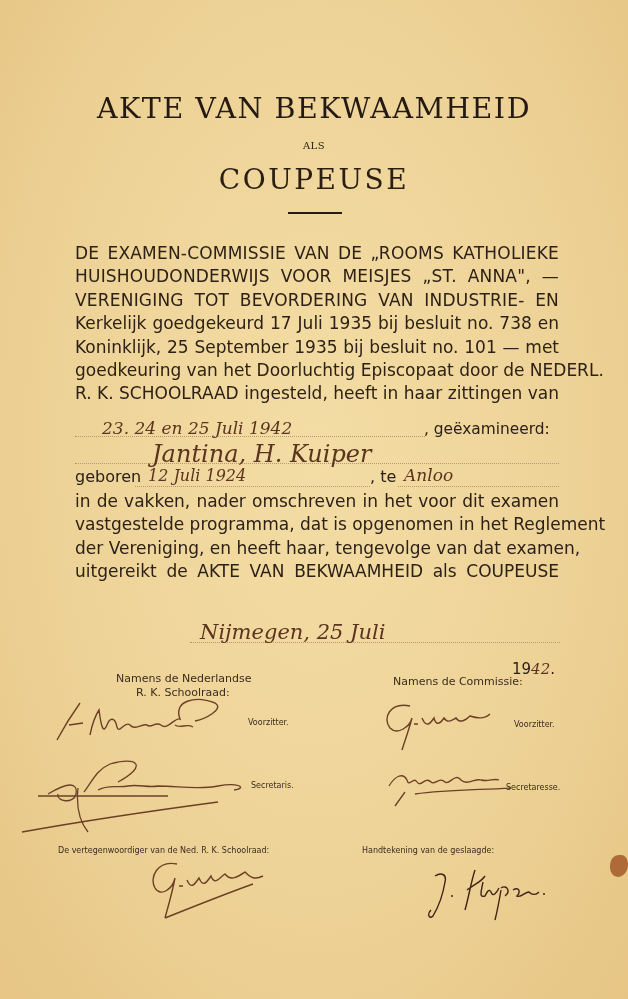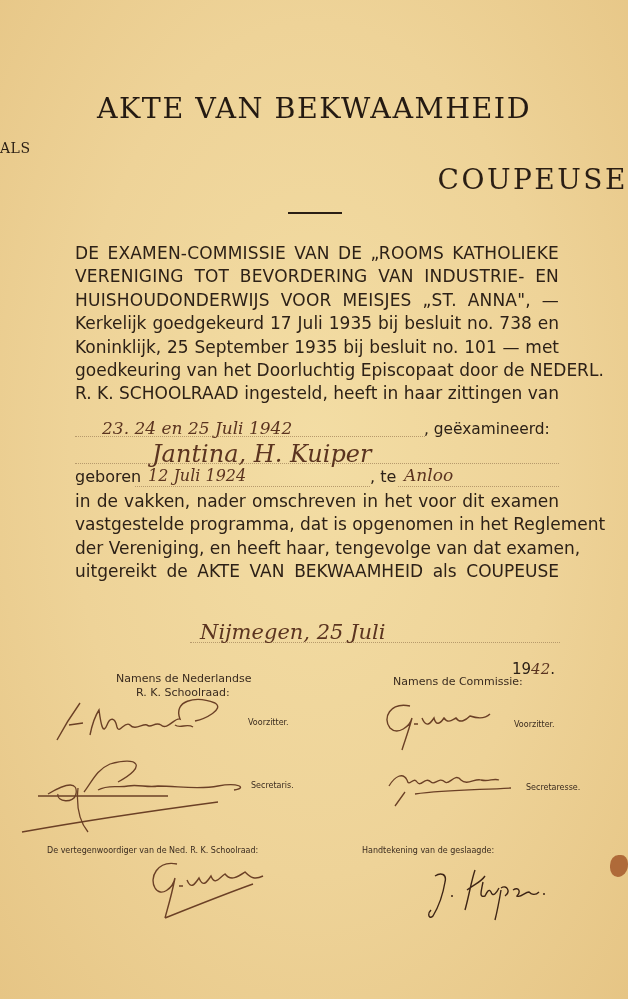--- a/index.html
+++ b/index.html
@@ -11,25 +11,25 @@
     position: relative;
   }
   .page { position: absolute; inset: 0; }
   .abs { position: absolute; }
   .title {
     left: 0; right: 0; top: 92px; text-align: center;
     font-family: "DejaVu Serif", serif; font-size: 28.5px; letter-spacing: 1.5px;
     color: #241a12;
   }
   .als {
-    left: 0; right: 0; top: 140px; 
-    font-family: "DejaVu Serif", serif; font-size: 14px; letter-spacing: 0.5px;
+    left: 0; right: 0; top: 140px; text-align: center;
+    font-family: "DejaVu Serif", serif; font-size: 10px; letter-spacing: 0.5px;
   }
   .subtitle {
-    left: 0; right: 0; top: 163px; text-align: right;
+    left: 0; right: 0; top: 163px; text-align: center;
     font-family: "DejaVu Serif", serif; font-size: 28px; letter-spacing: 2.5px;
   }
   .rule { left: 288px; top: 212px; width: 54px; height: 2px; background: #2a1e14; }
   .body-text {
     left: 75px; width: 484px; top: 242px;
     font-size: 17px; line-height: 23.4px; text-align: justify;
     text-align-last: justify; color: #2d2117;
   }
   .line { display: block; white-space: nowrap; text-align: justify; text-align-last: justify; }
   .caps { letter-spacing: 0.2px; }
@@ -50,22 +50,22 @@
 
 <div class="page">
 
   <div class="abs title">AKTE VAN BEKWAAMHEID</div>
   <div class="abs als">ALS</div>
   <div class="abs subtitle">COUPEUSE</div>
   <div class="abs rule"></div>
 
   <div class="abs body-text">
     <span class="line caps">DE EXAMEN-COMMISSIE VAN DE „ROOMS KATHOLIEKE</span>
+    <span class="line caps">HUISHOUDONDERWIJS VOOR MEISJES „ST. ANNA", —</span>
     <span class="line caps">VERENIGING TOT BEVORDERING VAN INDUSTRIE- EN</span>
-    <span class="line caps">HUISHOUDONDERWIJS VOOR MEISJES „ST. ANNA", —</span>
     <span class="line">Kerkelijk goedgekeurd 17 Juli 1935 bij besluit no. 738 en</span>
     <span class="line">Koninklijk, 25 September 1935 bij besluit no. 101 — met</span>
     <span class="line">goedkeuring van het Doorluchtig Episcopaat door de NEDERL.</span>
     <span class="line">R. K. SCHOOLRAAD ingesteld, heeft in haar zittingen van</span>
   </div>
 
   <div class="fill-line" style="left:75px; top:436px; width:350px;"></div>
   <div class="hand" style="left:102px; top:418px; font-size:17px;">23. 24 en 25 Juli 1942</div>
   <div class="abs" style="left:424px; top:420px; font-size:15.4px; color:#2d2117;">, geëxamineerd:</div>
 
@@ -107,23 +107,23 @@
   <div class="tiny" style="left:514px; top:720px;">Voorzitter.</div>
 
   <svg class="sig" style="left:18px; top:752px;" width="240" height="85">
     <path d="M30 42 C50 30 60 30 58 42 C56 52 38 50 40 42 M60 36 C58 55 62 70 70 80 M66 40 C74 30 78 18 92 12 C120 4 130 14 100 30 M80 38 C90 32 100 36 110 34 C120 32 130 36 140 34 C160 34 180 38 200 34 C220 30 230 36 216 38 M4 80 C60 70 140 58 200 50 M20 44 L150 44" stroke="#6b4026" stroke-width="1.3" fill="none"></path>
   </svg>
   <div class="tiny" style="left:251px; top:781px;">Secretaris.</div>
 
   <svg class="sig" style="left:385px; top:768px;" width="130" height="40">
     <path d="M4 18 C10 8 18 4 22 12 C24 20 28 8 32 14 C36 20 40 8 46 14 C50 18 54 8 60 14 C64 18 70 4 76 12 C82 18 90 10 96 12 C104 14 108 10 114 12 M20 24 L10 38 M30 26 C60 22 90 22 126 20" stroke="#6b4026" stroke-width="1.3" fill="none"></path>
   </svg>
-  <div class="tiny" style="left:506px; top:783px;margin-left:20px;">Secretaresse.</div>
+  <div class="tiny" style="left:506px; top:783px;">Secretaresse.</div>
 
-  <div class="tiny" style="left:47px; top:846px;">De vertegenwoordiger van de Ned. R. K. Schoolraad:</div>
+  <div class="tiny" style="left:58px; top:846px;">De vertegenwoordiger van de Ned. R. K. Schoolraad:</div>
   <div class="tiny" style="left:362px; top:846px;">Handtekening van de geslaagde:</div>
 
   <svg class="sig" style="left:145px; top:858px;" width="130" height="65">
     <path d="M32 6 C12 2 4 20 10 30 C16 40 28 30 30 20 C26 40 22 52 20 60 M34 28 L38 28 M42 22 C46 32 50 26 54 20 C58 30 62 24 66 18 C70 28 74 20 80 16 C86 24 94 18 100 14 C106 20 110 22 118 18 M20 60 C50 48 80 36 108 26" stroke="#6b4026" stroke-width="1.4" fill="none"></path>
   </svg>
 
   <svg class="sig" style="left:425px; top:862px;" width="130" height="60">
     <path d="M10 14 C16 10 22 12 20 20 C18 32 14 44 8 54 C4 58 2 52 6 48 M26 34 L28 34 M50 8 C46 20 44 34 40 48 M42 28 C50 22 56 20 60 14 M58 20 C56 30 54 36 60 34 C62 30 64 26 66 30 C68 36 72 30 74 26 M76 28 C74 40 72 50 70 58 M76 26 C82 22 86 30 80 34 M88 28 C94 24 96 30 92 34 C96 36 100 30 104 30 C106 32 110 34 114 30 M118 32 L120 32" stroke="#3e2516" stroke-width="1.4" fill="none"></path>
   </svg>
 

